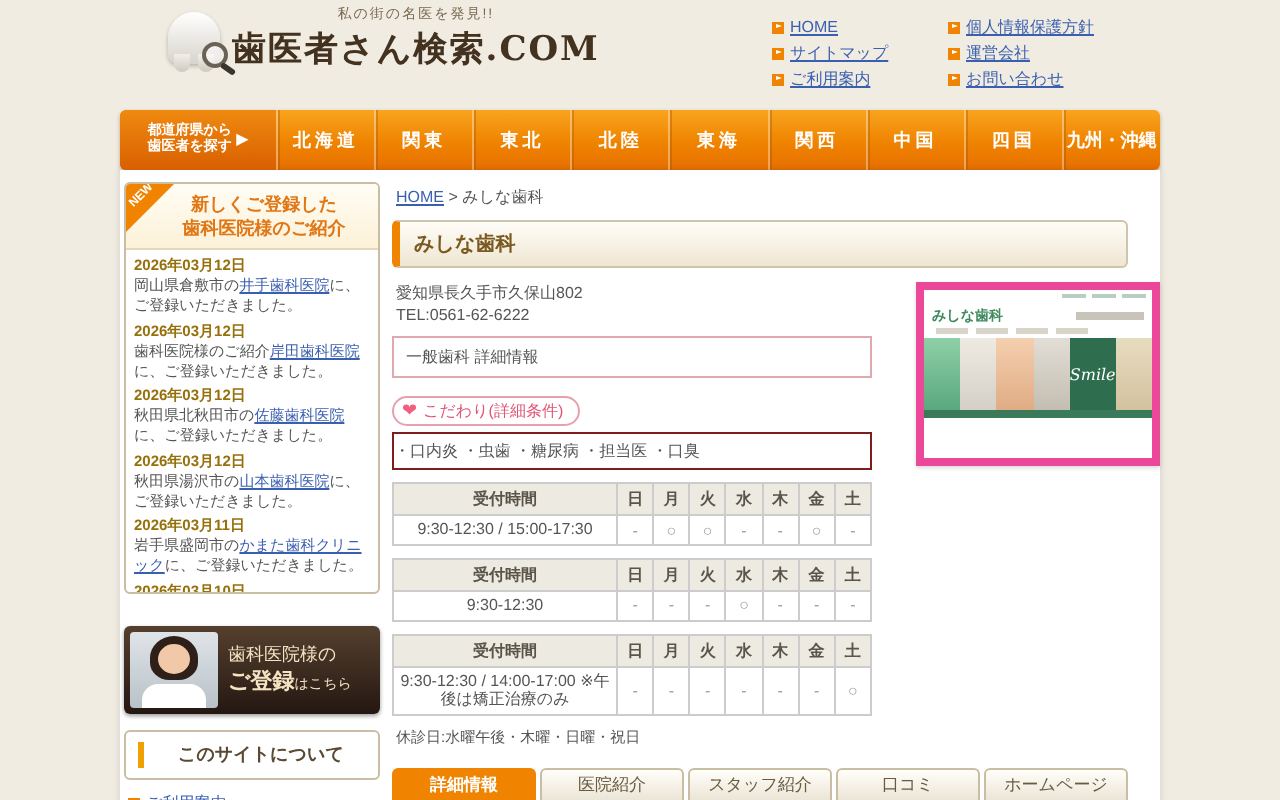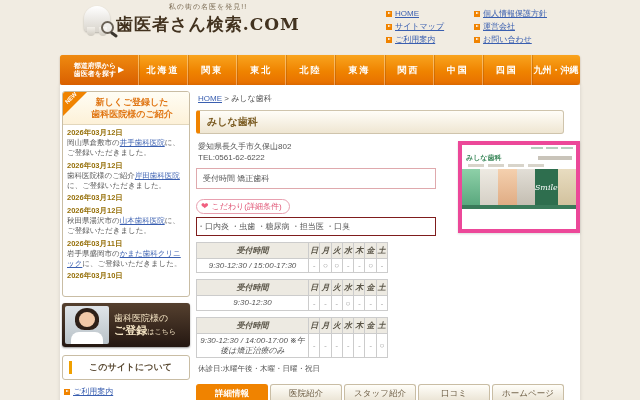--- a/index.html
+++ b/index.html
@@ -41,21 +41,21 @@
   .newbox-head { background:linear-gradient(#fffdf4,#fdf1d8); border-bottom:1px solid #e3d7bc; padding:5px 2px 4px 14px; text-align:center; }
   .newbox-head div { font-size:9px; font-weight:bold; color:#e07614; line-height:1.3; }
   .ribbon { position:absolute; left:0; top:0; width:0; height:0; border-top:24px solid #f08300; border-right:24px solid transparent; }
   .ribbon span { position:absolute; left:1px; top:-21px; transform:rotate(-45deg); color:#fff; font-size:6px; font-weight:bold; }
   .entries { padding:3px 4px; }
   .entry { margin-bottom:3px; }
   .entry-date { font-size:7.5px; font-weight:bold; color:#96700a; }
   .entry-text { font-size:7.5px; color:#555; line-height:1.3; }
   .entry-text a { color:#3a5fb0; text-decoration:underline; cursor:pointer; }
 
-  .regbanner { margin-top:6px; height:44px; border-radius:3px; background:linear-gradient(#55402f,#241711); display:flex; align-items:center; padding:3px; cursor:pointer; box-shadow:0 1px 2px rgba(0,0,0,.4); }
+  .regbanner { margin-top:16px; height:44px; border-radius:3px; background:linear-gradient(#55402f,#241711); display:flex; align-items:center; padding:3px; cursor:pointer; box-shadow:0 1px 2px rgba(0,0,0,.4); }
   .photo { width:44px; height:38px; background:linear-gradient(#dfe4e8,#b9c2c8); border-radius:2px; position:relative; overflow:hidden; flex:0 0 44px; }
   .photo .hair { position:absolute; left:10px; top:2px; width:24px; height:22px; background:#2e2018; border-radius:50% 50% 40% 40%; }
   .photo .face { position:absolute; left:14px; top:6px; width:16px; height:15px; background:#f2c9a8; border-radius:50%; }
   .photo .shirt { position:absolute; left:6px; bottom:-4px; width:32px; height:16px; background:#fff; border-radius:8px 8px 0 0; }
   .regbanner-text { margin-left:5px; color:#f3e3c3; font-family:"DejaVu Serif","Liberation Serif",serif; line-height:1.25; }
   .regbanner-text .l1 { font-size:9px; }
   .regbanner-text .l2 { font-size:11px; font-weight:bold; }
   .regbanner-text .l2 small { font-size:7px; font-weight:normal; }
 
   .aboutbox { margin-top:8px; border:1px solid #c9bda4; border-radius:3px; background:#fff; padding:5px 6px; }
@@ -70,21 +70,21 @@
   .breadcrumb a { color:#3a5fb0; text-decoration:underline; cursor:pointer; }
   .titlebar { background:linear-gradient(#fffdf8,#efe6d2); border:1px solid #cfc4ac; border-left:4px solid #f08300; border-radius:3px; padding:4px 7px; font-size:10px; font-weight:bold; color:#7a5a20; margin-bottom:5px; }
   .main-row { display:flex; gap:22px; }
   .main-left { flex:0 0 240px; }
   .addr { font-size:8px; color:#555; line-height:1.4; margin:2px 0 5px 2px; }
   .deptbox { border:1px solid #dfa9ad; background:#fff; font-size:8px; color:#555; padding:4px 6px; margin-bottom:6px; }
   .kodawari { display:inline-flex; align-items:center; border:1px solid #e8a0b0; border-radius:8px; padding:1px 7px 1px 4px; font-size:8px; color:#e05575; margin-bottom:3px; background:#fff; }
   .heart { color:#f06080; font-size:9px; margin-right:3px; }
   .itemsbox { border:1px solid #7f1d1d; background:#fff; font-size:8px; color:#555; padding:3px 0; margin-bottom:6px; }
 
-  .sched { width:192px; border:1px solid #ccc; border-bottom:none; margin-bottom:6px; font-size:8px;font-style:italic; }
+  .sched { width:240px; border:1px solid #ccc; border-bottom:none; margin-bottom:6px; font-size:8px; }
   .srow { display:flex; border-bottom:1px solid #ccc; }
   .scell { border-right:1px solid #ccc; display:flex; align-items:center; justify-content:center; text-align:center; padding:2px 1px; min-height:13px; }
   .scell:last-child { border-right:none; }
   .stime { flex:0 0 112px; }
   .sday { flex:1; }
   .shead .scell { background:#edeae2; color:#5a5548; font-weight:bold; }
   .sdata .scell { background:#fff; color:#999; }
   .sdata .stime { color:#555; line-height:1.2; }
   .closed-note { font-size:7.5px; color:#555; margin:1px 0 8px 2px; }
 
@@ -189,20 +189,21 @@
           <div class="entry">
             <div class="entry-date">2026年03月12日</div>
             <div class="entry-text"><span>岡山県倉敷市の</span><a>井手歯科医院</a><span>に、ご登録いただきました。</span></div>
           </div>
           <div class="entry">
             <div class="entry-date">2026年03月12日</div>
             <div class="entry-text"><span>歯科医院様のご紹介</span><a>岸田歯科医院</a><span>に、ご登録いただきました。</span></div>
           </div>
           <div class="entry">
             <div class="entry-date">2026年03月12日</div>
+            <div class="entry-text"><span>秋田県北秋田市の</span><a>佐藤歯科医院</a><span>に、ご登録いただきました。</span></div>
           </div>
           <div class="entry">
             <div class="entry-date">2026年03月12日</div>
             <div class="entry-text"><span>秋田県湯沢市の</span><a>山本歯科医院</a><span>に、ご登録いただきました。</span></div>
           </div>
           <div class="entry">
             <div class="entry-date">2026年03月11日</div>
             <div class="entry-text"><span>岩手県盛岡市の</span><a>かまた歯科クリニック</a><span>に、ご登録いただきました。</span></div>
           </div>
           <div class="entry">
@@ -248,21 +249,21 @@
       </div>
 
       <div class="titlebar">みしな歯科</div>
 
       <div class="main-row">
         <div class="main-left">
           <div class="addr">
             <div>愛知県長久手市久保山802</div>
             <div>TEL:0561-62-6222</div>
           </div>
-          <div class="deptbox">受付時間 矯正歯科</div>
+          <div class="deptbox">一般歯科 詳細情報</div>
           <div>
             <span class="kodawari">
                 <span class="heart">❤</span>
                 <span>こだわり(詳細条件)</span>
               </span>
           </div>
           <div class="itemsbox">・口内炎 ・虫歯 ・糖尿病 ・担当医 ・口臭</div>
 
           <div class="sched">
             <div class="srow shead">

